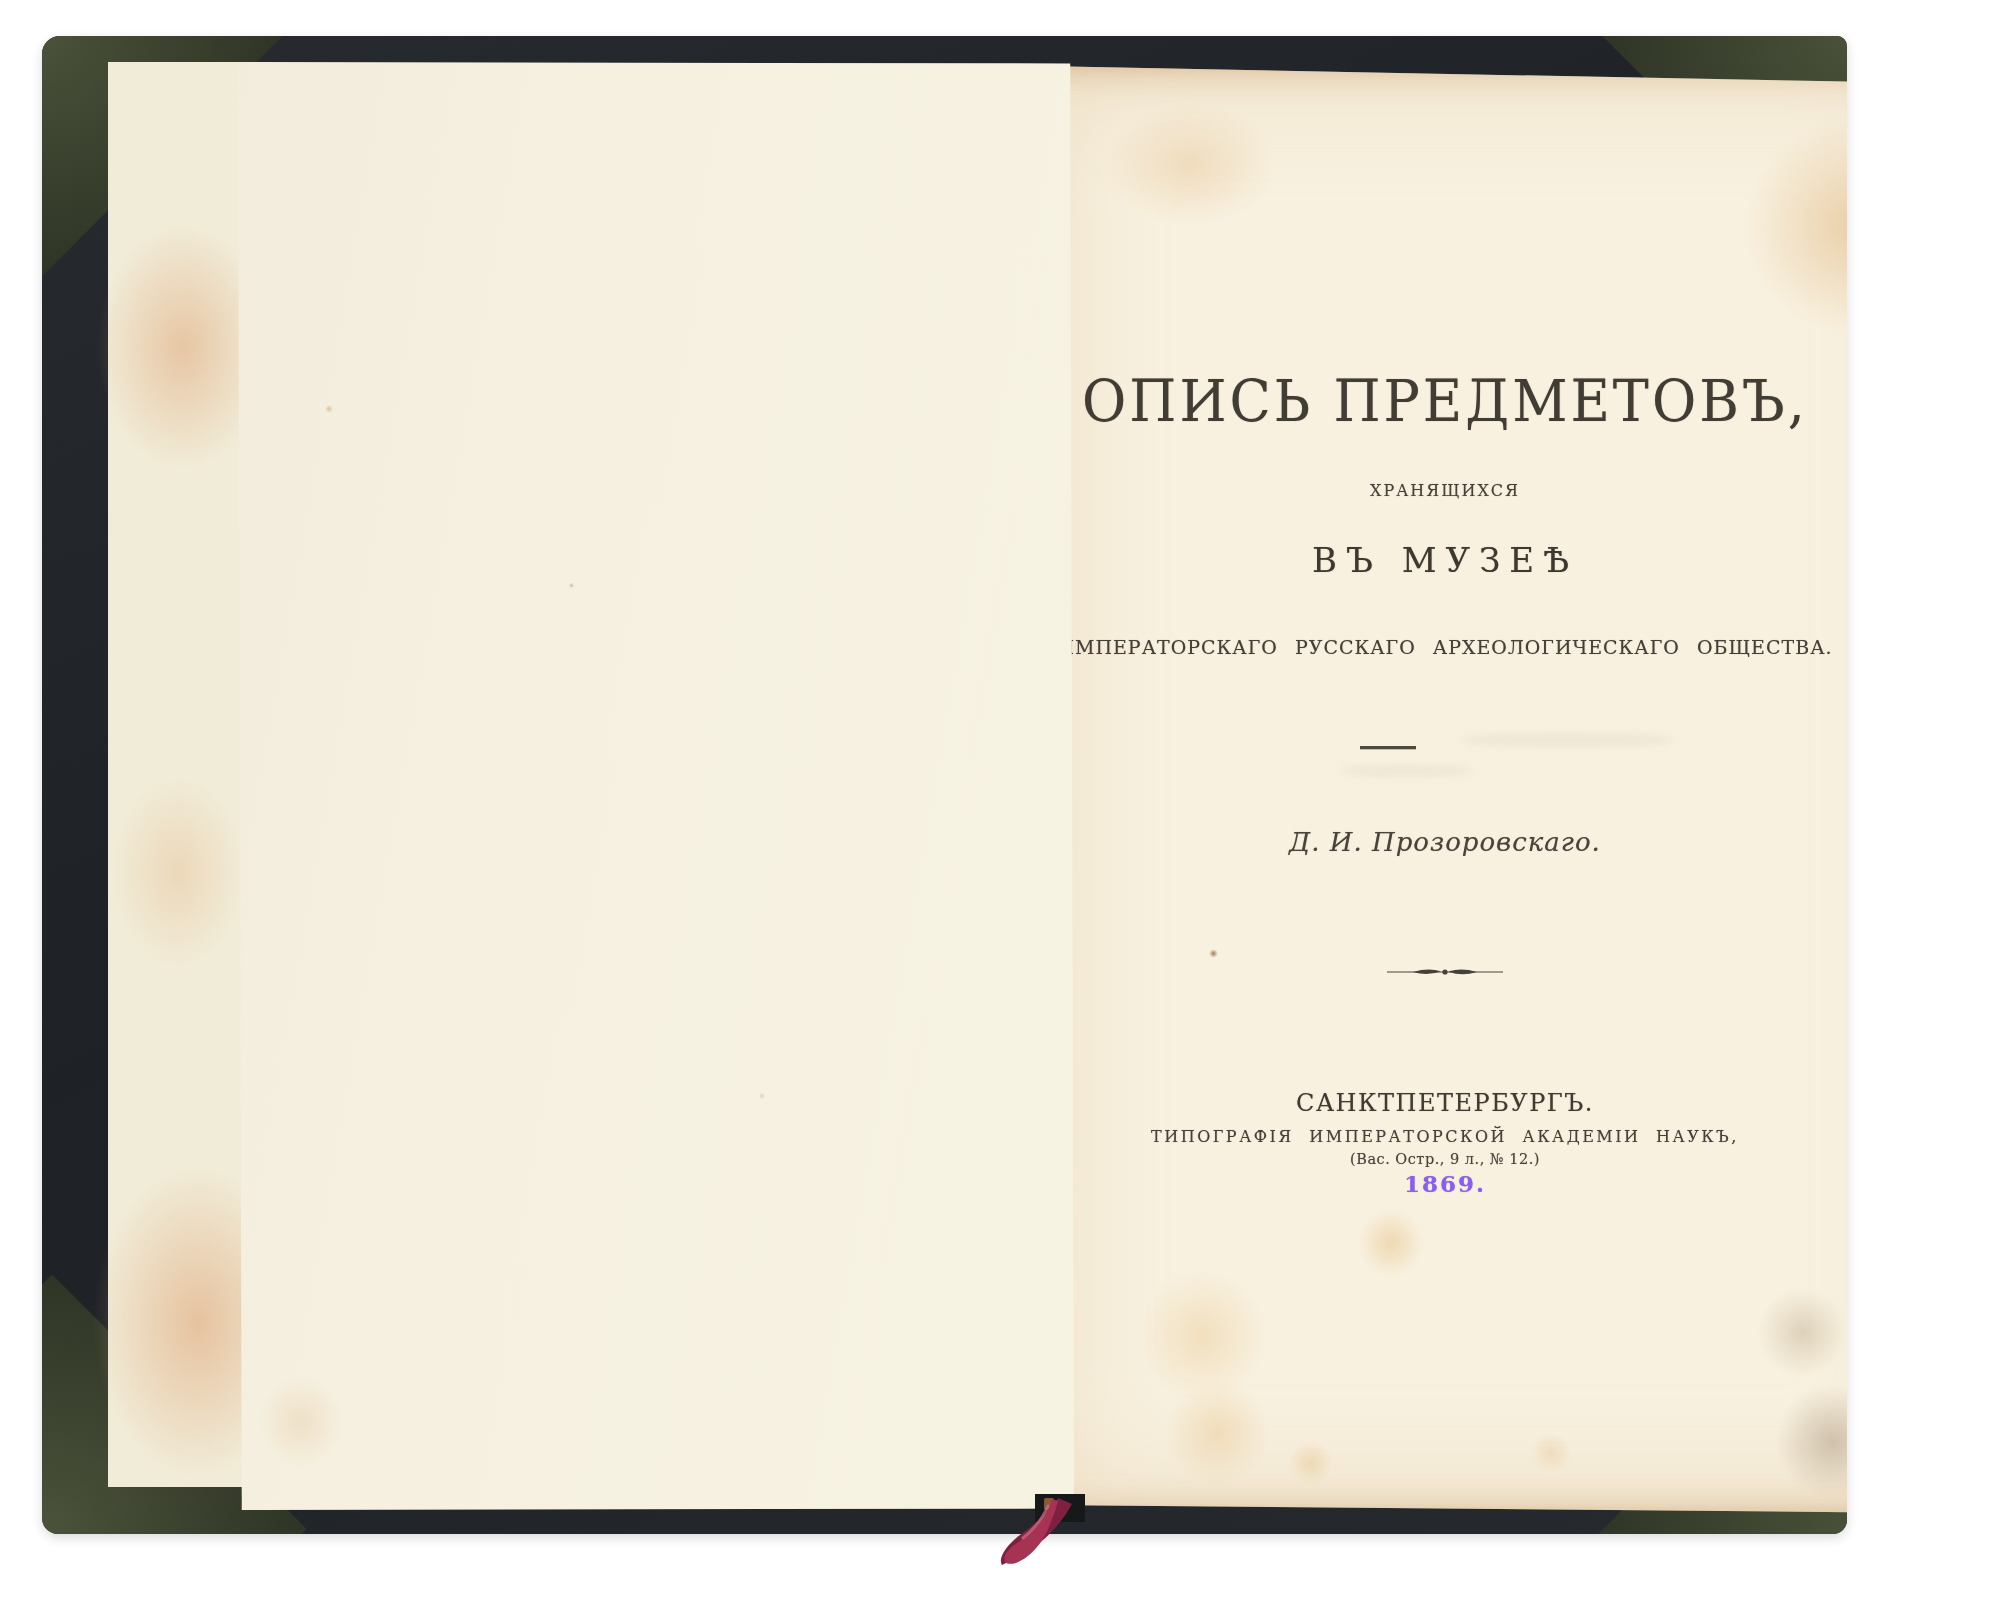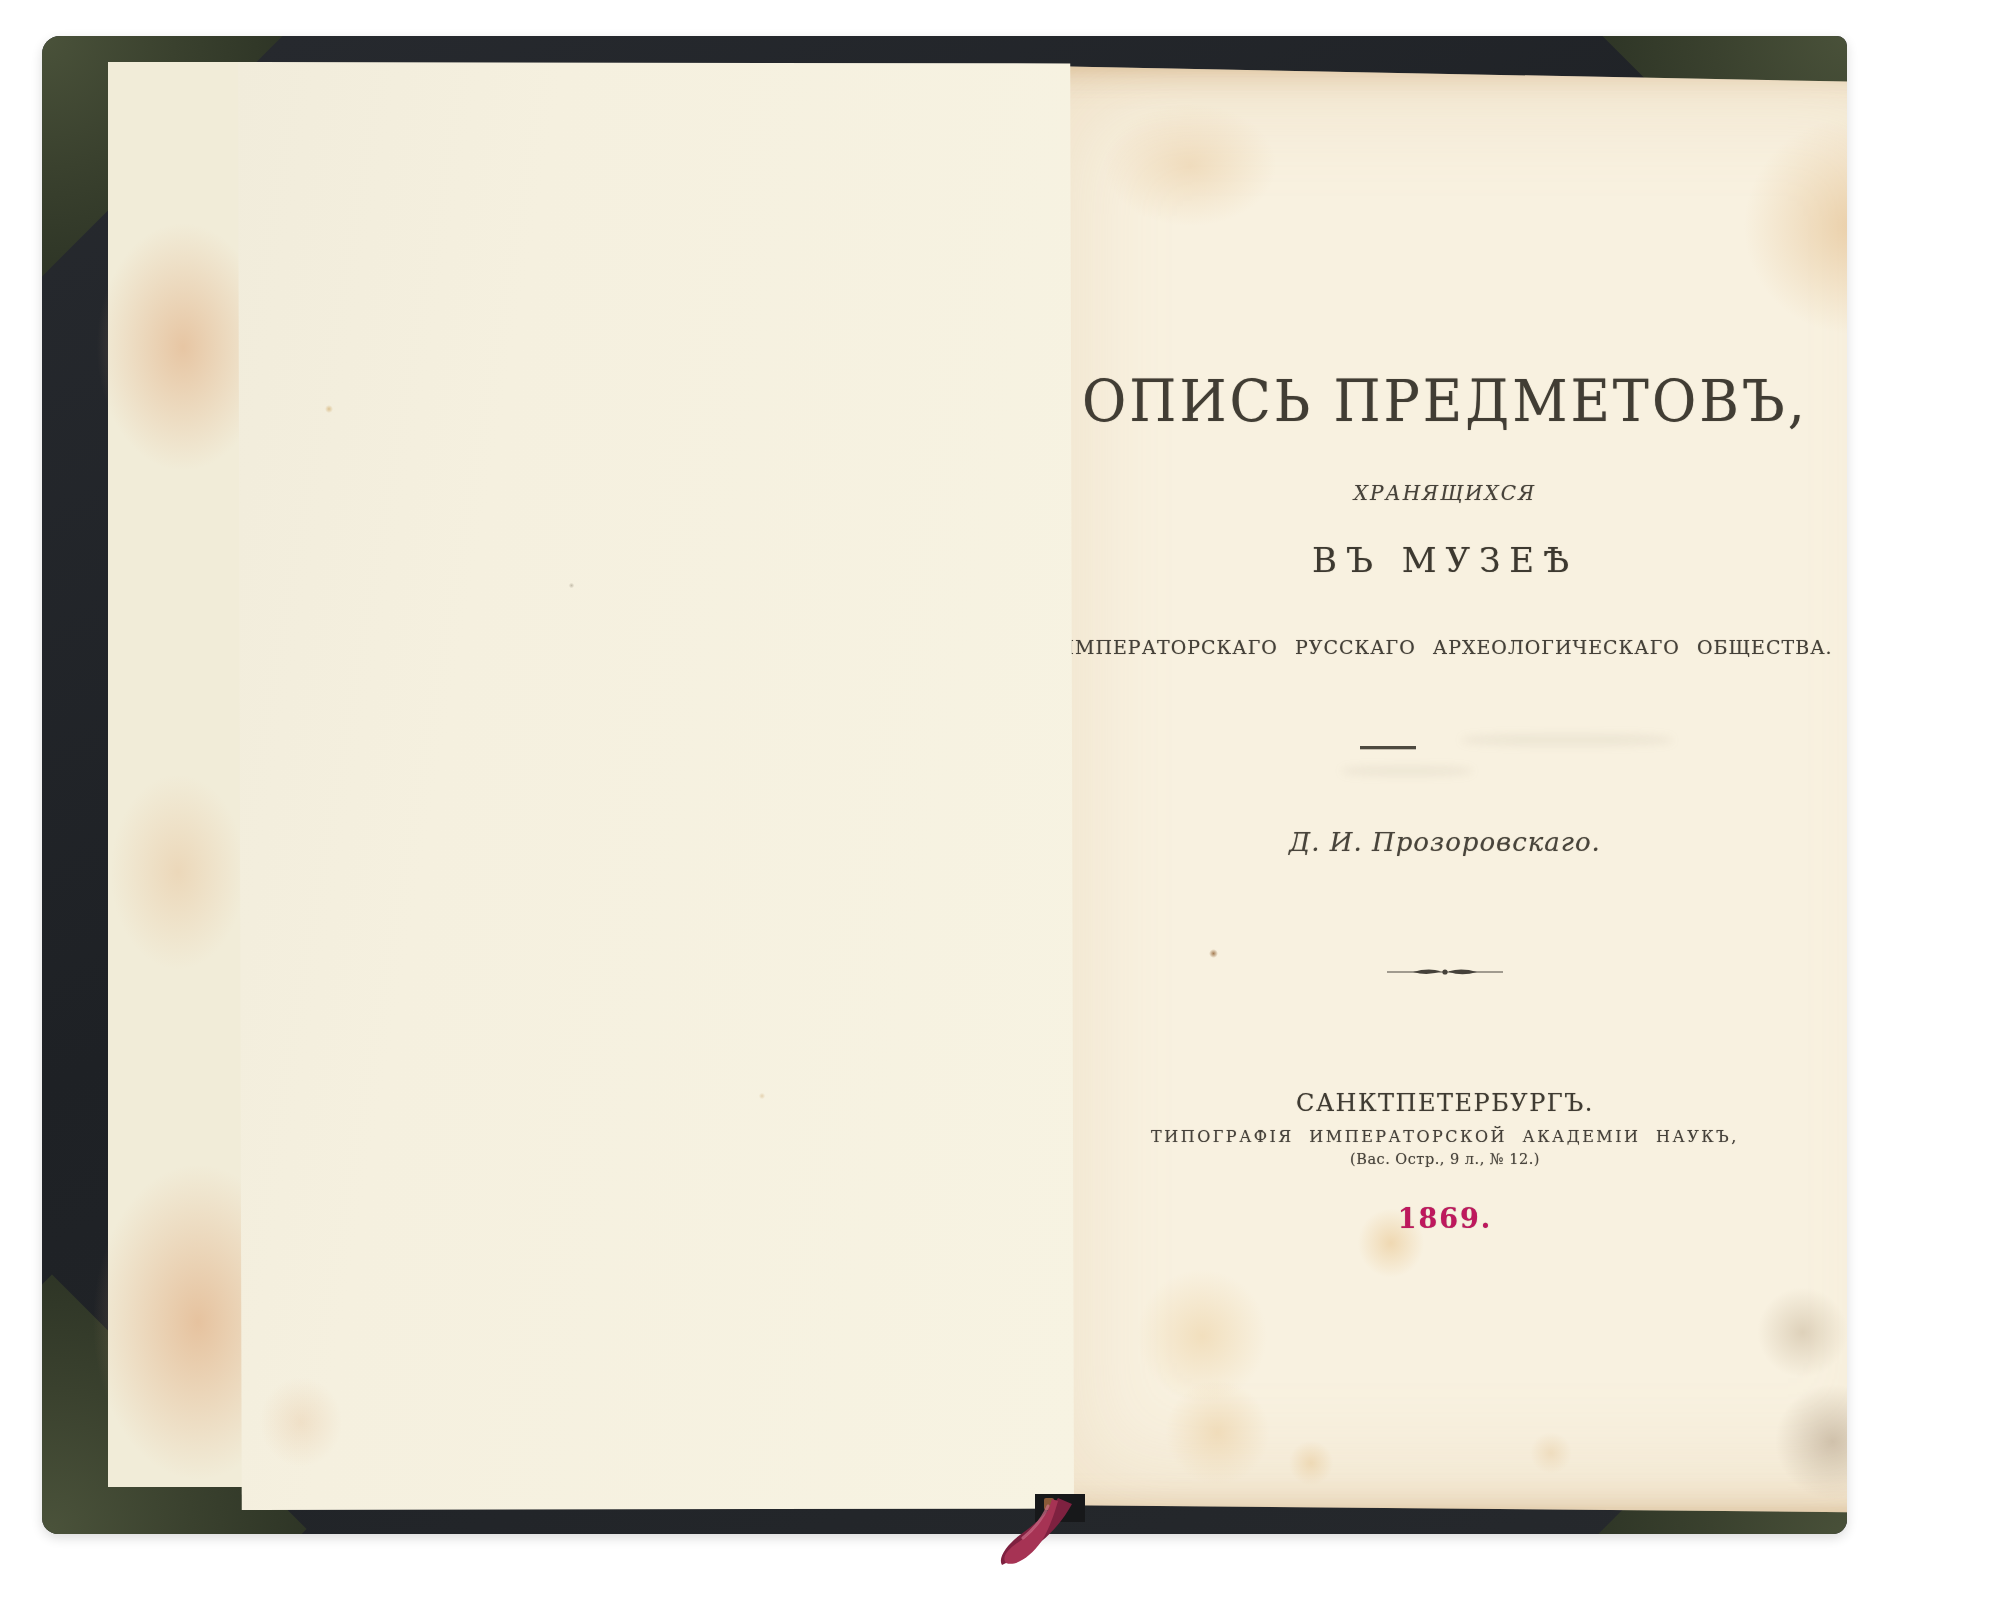--- a/index.html
+++ b/index.html
@@ -48,31 +48,31 @@
       inset 20px 0 30px -22px rgba(150,105,60,.30),
       inset 0 -20px 36px -20px rgba(190,148,98,.4);
   }
   .tp-line{
     position:absolute;left:0;right:90px;text-align:center;
     color:#3e3a31;line-height:1;white-space:nowrap;
     text-shadow:0 0 1px rgba(72,64,50,.45);
   }
   .t-title{top:306px;font-size:54px;letter-spacing:3px;color:#413d34;
            transform:scaleY(1.08);transform-origin:center top;}
-  .t-sub1{top:417px;font-size:20px;letter-spacing:2px;color:#46423a;font-style:italic;}
+  .t-sub1{top:417px;font-size:16px;letter-spacing:2px;color:#46423a;}
   .t-sub2{top:477px;font-size:34px;font-weight:normal;letter-spacing:9px;color:#3d3930;}
   .t-sub3{top:572px;font-size:19px;letter-spacing:1px;word-spacing:10px;color:#444038;}
   .tp-rule{position:absolute;top:680px;left:318px;width:56px;height:2.5px;
            background:#4e4a40;box-shadow:0 1px 0 rgba(78,74,64,.3);}
   .t-author{top:763px;font-size:26px;font-style:italic;letter-spacing:1px;color:#48443b;}
   .tp-orn{position:absolute;top:898px;left:0;right:90px;text-align:center;height:14px;}
   .t-city{top:1025px;font-size:24px;letter-spacing:1.5px;color:#3f3b32;}
   .t-printer{top:1063px;font-size:16px;letter-spacing:2.5px;word-spacing:8px;color:#45413a;}
   .t-address{top:1086px;font-size:14.5px;letter-spacing:.5px;color:#48443c;}
-  .t-year{top:1106px;font-size:27px;font-weight:bold;letter-spacing:2px;color:#be185d;margin-top:33px;}
+  .t-year{top:1106px;font-size:23px;font-weight:bold;letter-spacing:2px;color:#8b5cf6;}
   
   .stain{position:absolute;border-radius:50%;pointer-events:none;}
   .ghost{position:absolute;background:rgba(145,135,110,.10);filter:blur(4px);border-radius:40%;}
   
   .gap-notch{position:absolute;left:993px;top:1458px;width:50px;height:28px;
              background:#17181a;z-index:4;}
   .edge-tuft{position:absolute;left:1002px;top:1462px;width:10px;height:12px;
              background:#8a5a38;z-index:5;border-radius:2px;}
   .ribbon{position:absolute;left:988px;top:1498px;z-index:10;}
 </style>

